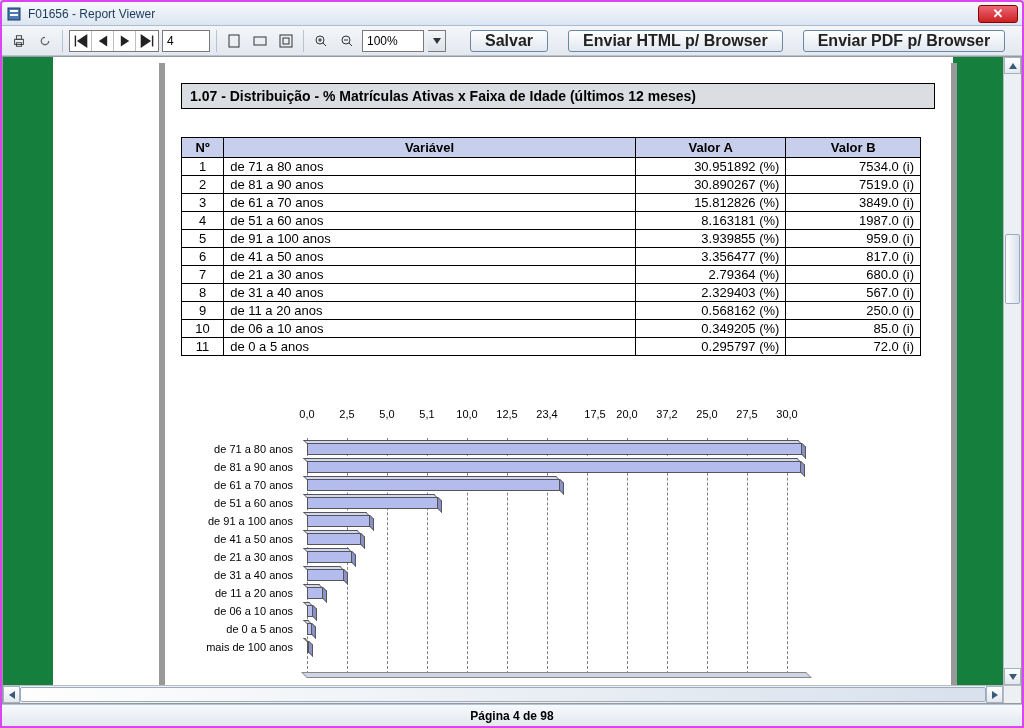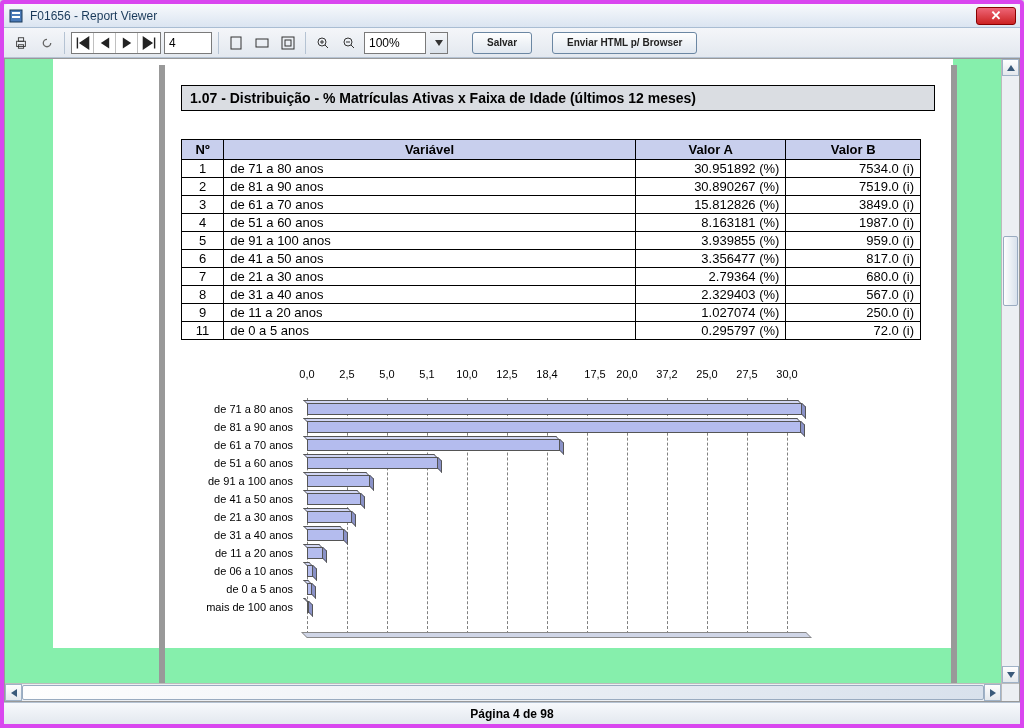--- a/index.html
+++ b/index.html
@@ -1,42 +1,42 @@
 <!DOCTYPE html>
 <html><head>
 <meta charset="utf-8">
 <style>
   * { box-sizing: border-box; }
   html, body { margin:0; padding:0; font-family: Arial, sans-serif; font-size:12px; }
   body { background:#e0e6ee; width:1024px; height:728px; overflow:hidden; position:relative; }
 
-  .window { position:absolute; inset:0; background:#e8edf3; border:4px solid #d946ef; border-radius:4px 4px 0 0; box-shadow:0 0 4px rgba(0,0,0,.2); display:flex; flex-direction:column; }
+  .window { position:absolute; inset:0; background:#e8edf3; border:2px solid #d946ef; border-radius:4px 4px 0 0; box-shadow:0 0 4px rgba(0,0,0,.2); display:flex; flex-direction:column; }
 
   .titlebar { height:24px; background:linear-gradient(#f7f9fc,#dbe5f1); border-bottom:1px solid #a9bdd3; display:flex; align-items:center; padding:0 4px; border-radius:4px 4px 0 0; }
   .titlebar .icon { width:16px; height:16px; margin-right:6px; display:flex; align-items:center; justify-content:center; }
   .titlebar .title { color:#1a3a5a; font-size:12px; flex:1; }
   .closebtn { width:40px; height:18px; background:linear-gradient(#e67,#c22); border:1px solid #800; border-radius:3px; color:#fff; display:flex; align-items:center; justify-content:center; font-weight:bold; font-size:13px; cursor:pointer; }
 
   .toolbar { height:30px; background:linear-gradient(#f4f6f9,#e3e8ef); border-bottom:1px solid #b5c3d3; display:flex; align-items:center; padding:2px 6px; gap:4px; }
   .tbtn { width:22px; height:22px; border:1px solid transparent; display:flex; align-items:center; justify-content:center; cursor:pointer; border-radius:2px; }
   .tbtn svg { width:14px; height:14px; }
   .sep { width:1px; height:22px; background:#b5c3d3; margin:0 2px; }
 
   .navgroup { display:flex; border:1px solid #7a7a7a; background:#fff; height:22px; }
   .navgroup .tbtn { border:none; border-right:1px solid #c0c0c0; border-radius:0; width:22px; height:20px; }
   .navgroup .tbtn:last-child { border-right:none; }
   .pagefield { width:48px; height:22px; border:1px solid #7a7a7a; background:#fff; font-size:12px; padding:0 4px; margin-left:-1px; }
 
   .zoomfield { width:62px; height:22px; border:1px solid #7a7a7a; background:#fff; font-size:12px; padding:0 4px; display:flex; align-items:center; }
   .zoomdrop { width:18px; height:22px; border:1px solid #7a7a7a; border-left:none; background:linear-gradient(#f4f6f9,#dbe2ea); display:flex; align-items:center; justify-content:center; cursor:pointer; }
 
-  .bigbtn { height:22px; padding:0 14px; border:1px solid #6b87a3; background:linear-gradient(#fefefe,#e1e8f0); border-radius:3px; cursor:pointer; font-size:10px; font-weight:bold; color:#222; }
+  .bigbtn { height:22px; padding:0 14px; border:1px solid #6b87a3; background:linear-gradient(#fefefe,#e1e8f0); border-radius:3px; cursor:pointer; font-size:16px; font-weight:bold; color:#222; }
 
   .viewer { flex:1; background:#fff; border:1px solid #999; margin:0; position:relative; overflow:hidden; }
-  .viewer-inner { position:absolute; top:0; left:0; right:18px; bottom:18px; overflow:hidden; background:#86efac; }
+  .viewer-inner { position:absolute; top:0; left:0; right:18px; bottom:18px; overflow:hidden; background:#15803d; }
 
   .hscroll { position:absolute; bottom:0; left:0; right:18px; height:18px; background:#f0f0f0; border-top:1px solid #bbb; display:flex; }
   .vscroll { position:absolute; top:0; right:0; bottom:18px; width:18px; background:#f0f0f0; border-left:1px solid #bbb; display:flex; flex-direction:column; }
   .sbtn { width:17px; height:17px; background:linear-gradient(#fefefe,#e4e8ed); border:1px solid #9fb2c7; display:flex; align-items:center; justify-content:center; cursor:pointer; }
   .strack { flex:1; background:#eceff3; position:relative; }
   .thumb { background:linear-gradient(90deg,#fefefe,#d8e1ec); border:1px solid #99abc0; position:absolute; border-radius:2px; }
   .scorner { position:absolute; right:0; bottom:0; width:18px; height:18px; background:#eceff3; border-left:1px solid #bbb; border-top:1px solid #bbb; }
 
   .page { margin:0 auto; width:900px; background:#fff; position:relative; }
   .page-shadow { position:absolute; top:6px; width:6px; background:#999; }
@@ -45,21 +45,21 @@
   .pagecontent { margin-left:112px; width:786px; background:#fff; padding:26px 16px 0 16px; }
 
   .section-title { background:#dadde2; border:1px solid #000; padding:4px 8px; font-size:14px; font-weight:bold; }
 
   .datatable { border-collapse:collapse; width:740px; margin-top:28px; font-size:13px; }
   .datatable th { background:#c8cfed; border:1px solid #000; padding:2px 4px; font-weight:bold; text-align:center; }
   .datatable td { border:1px solid #000; padding:1px 6px; }
   .datatable td.num { text-align:center; }
   .datatable td.r { text-align:right; }
 
-  .chart { margin-top:28px; position:relative; width:740px; height:280px; }
+  .chart { margin-top:52px; position:relative; width:740px; height:280px; }
   .chart-axis-labels { position:absolute; left:0; top:32px; width:118px; text-align:right; font-size:11px; }
   .chart-axis-labels div { height:18px; line-height:18px; padding-right:6px; }
   .chart-ticks { position:absolute; left:118px; top:0; right:0; height:20px; }
   .chart-ticks span { position:absolute; font-size:11px; transform:translateX(-50%); }
   .chart-area { position:absolute; left:126px; top:24px; width:500px; bottom:10px; }
   .gridline { position:absolute; top:6px; bottom:4px; border-left:1px dashed #808080; width:0; }
   .bar3d { position:absolute; height:12px; }
   .bar3d .front { position:absolute; left:0; top:3px; height:12px; background:#b4bcee; border:1px solid #555; }
   .bar3d .top { position:absolute; left:0; top:0; height:4px; background:#d1d6f4; transform:skewX(45deg); transform-origin:bottom left; border:1px solid #555; border-bottom:none; }
   .bar3d .side { position:absolute; top:3px; width:4px; height:12px; background:#8a92c8; transform:skewY(45deg); transform-origin:top left; border:1px solid #555; border-left:none; }
@@ -159,20 +159,21 @@
         <svg width="8" height="6" viewBox="0 0 8 6">
           <path d="M0 0h8L4 6z" fill="#333"></path>
         </svg>
       </div>
 
     <div style="width:16px"></div>
     <button class="bigbtn">Salvar</button>
     <div style="width:12px"></div>
     <button class="bigbtn">Enviar HTML p/ Browser</button>
     <div style="width:12px"></div>
+    <button class="bigbtn">Enviar PDF p/ Browser</button>
   </div>
 
   <div class="viewer">
     <div class="viewer-inner">
       <div class="page">
         <div class="page-shadow left"></div>
         <div class="page-shadow right"></div>
         <div class="pagecontent">
 
           <div class="section-title">1.07 - Distribuição - % Matrículas Ativas x Faixa de Idade (últimos 12 meses)</div>
@@ -231,41 +232,47 @@
                 </tr>
                 <tr>
                   <td class="num">8</td>
                   <td>de 31 a 40 anos</td>
                   <td class="r">2.329403 (%)</td>
                   <td class="r">567.0 (i)</td>
                 </tr>
                 <tr>
                   <td class="num">9</td>
                   <td>de 11 a 20 anos</td>
-                  <td class="r">1.027074 (%)</td>
+                  <td class="r">0.568162 (%)</td>
                   <td class="r">250.0 (i)</td>
+                </tr>
+                <tr>
+                  <td class="num">10</td>
+                  <td>de 06 a 10 anos</td>
+                  <td class="r">0.349205 (%)</td>
+                  <td class="r">85.0 (i)</td>
                 </tr>
                 <tr>
                   <td class="num">11</td>
                   <td>de 0 a 5 anos</td>
                   <td class="r">0.295797 (%)</td>
                   <td class="r">72.0 (i)</td>
                 </tr>
               </tbody>
           </table>
 
           <div class="chart">
             <div class="chart-ticks" id="chart-ticks">
                 <span style="left: 8px;">0,0</span>
                 <span style="left: 48px;">2,5</span>
                 <span style="left: 88px;">5,0</span>
                 <span style="left: 128px;">5,1</span>
                 <span style="left: 168px;">10,0</span>
                 <span style="left: 208px;">12,5</span>
-                <span style="left: 248px;">18,4</span>
+                <span style="left: 248px;">23,4</span>
                 <span style="left: 296px;">17,5</span>
                 <span style="left: 328px;">20,0</span>
                 <span style="left: 368px;">37,2</span>
                 <span style="left: 408px;">25,0</span>
                 <span style="left: 448px;">27,5</span>
                 <span style="left: 488px;">30,0</span>
               </div>
             <div class="chart-axis-labels" id="chart-ylabels">
                 <div>de 71 a 80 anos</div>
                 <div>de 81 a 90 anos</div>

